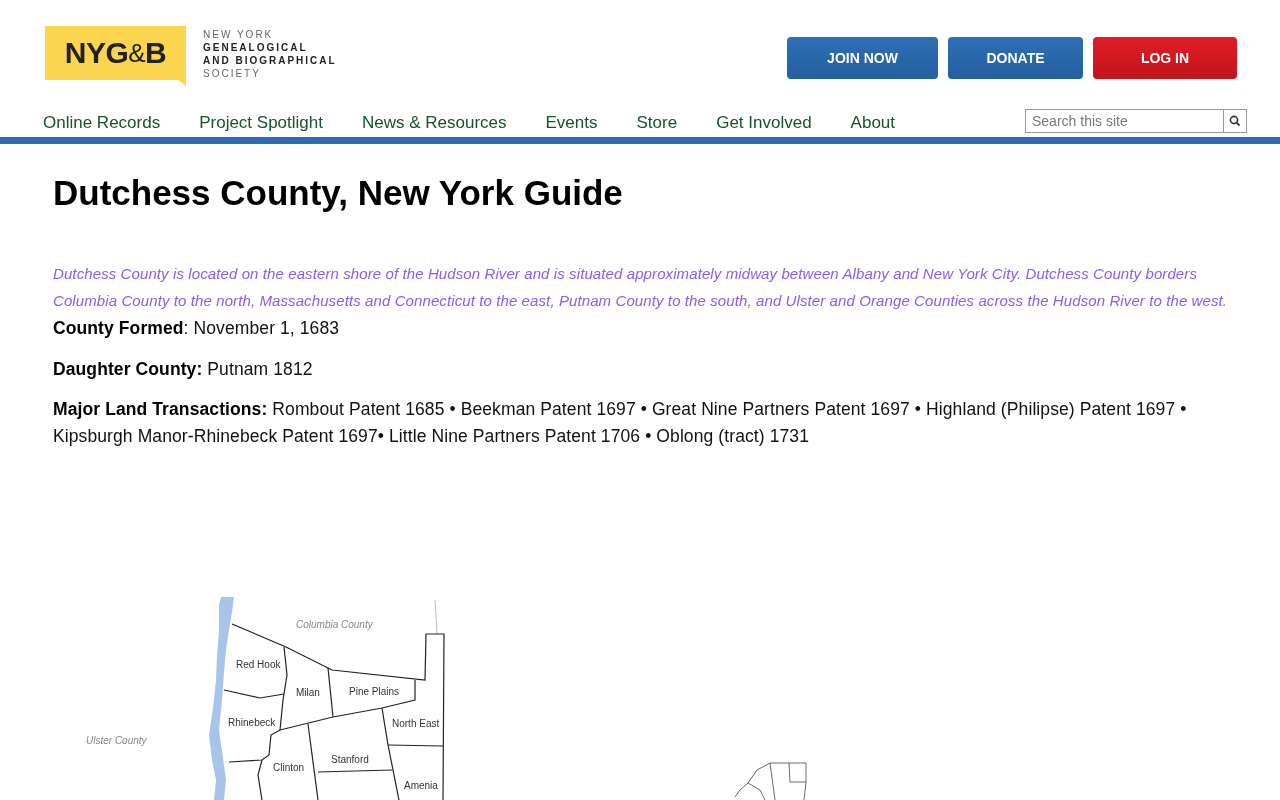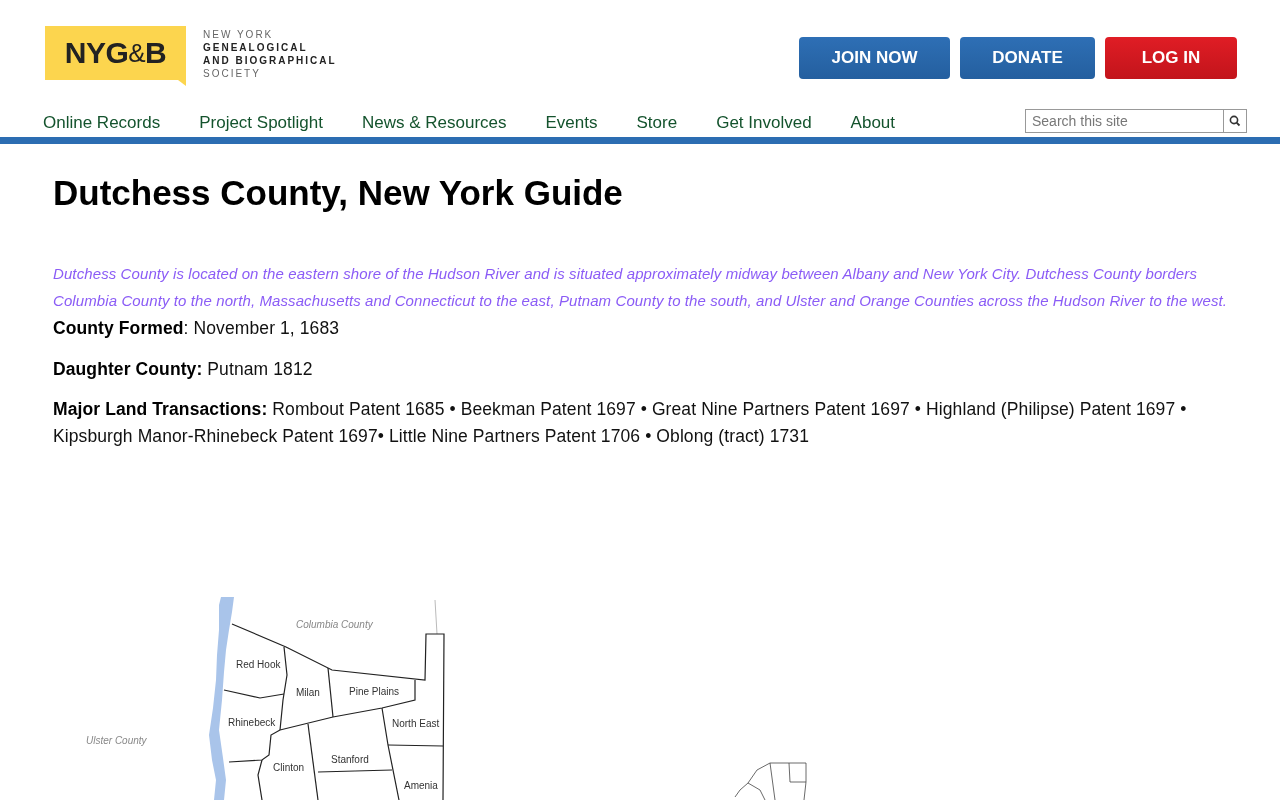--- a/index.html
+++ b/index.html
@@ -18,27 +18,27 @@
       content: ""; position: absolute; right: 0; bottom: -6px;
       border-top: 6px solid #fcd54e; border-left: 8px solid transparent;
     }
     .logo-box .amp { font-weight: normal; font-size: 26px; }
     .logo-text { margin-left: 17px; margin-top: 6px; font-size: 10px; letter-spacing: 2px; line-height: 13px; color: #333; }
     .logo-text .light { font-weight: normal; color: #666; }
     .logo-text .bold { font-weight: bold; color: #222; }
 
     .top-buttons { position: absolute; top: 37px; right: 43px; display: flex; gap: 10px; }
     .btn {
-      height: 42px; border-radius: 4px; color: #fff; font-weight: bold; font-size: 17px;
+      height: 42px; border-radius: 4px; color: #fff; font-weight: bold; font-size: 14px;
       display: flex; align-items: center; justify-content: center; border: none; cursor: pointer;
       font-family: "Liberation Sans", sans-serif;
     }
     .btn-join { width: 151px; background: linear-gradient(#2e6fb5, #245f9f); }
     .btn-donate { width: 135px; background: linear-gradient(#2e6fb5, #245f9f); }
-    .btn-login { width: 132px; background: linear-gradient(#e01d25, #c2141b); }
+    .btn-login { width: 144px; background: linear-gradient(#e01d25, #c2141b); }
 
     .nav { position: absolute; top: 113px; left: 43px; display: flex; }
     .nav a { font-size: 17px; color: #14532d; text-decoration: none; margin-right: 39px; white-space: nowrap; }
 
     .search { position: absolute; top: 109px; left: 1025px; width: 222px; height: 24px; display: flex; border: 1px solid #999; background: #fff; }
     .search input { flex: 1; border: none; outline: none; font-size: 14px; padding-left: 6px; color: #333; font-family: "Liberation Sans", sans-serif; }
     .search input::placeholder { color: #777; }
     .search .sbtn { width: 23px; border-left: 1px solid #999; display: flex; align-items: center; justify-content: center; }
 
     .blue-bar { position: absolute; top: 137px; left: 0; width: 1280px; height: 7px; background: #2c6db2; }

